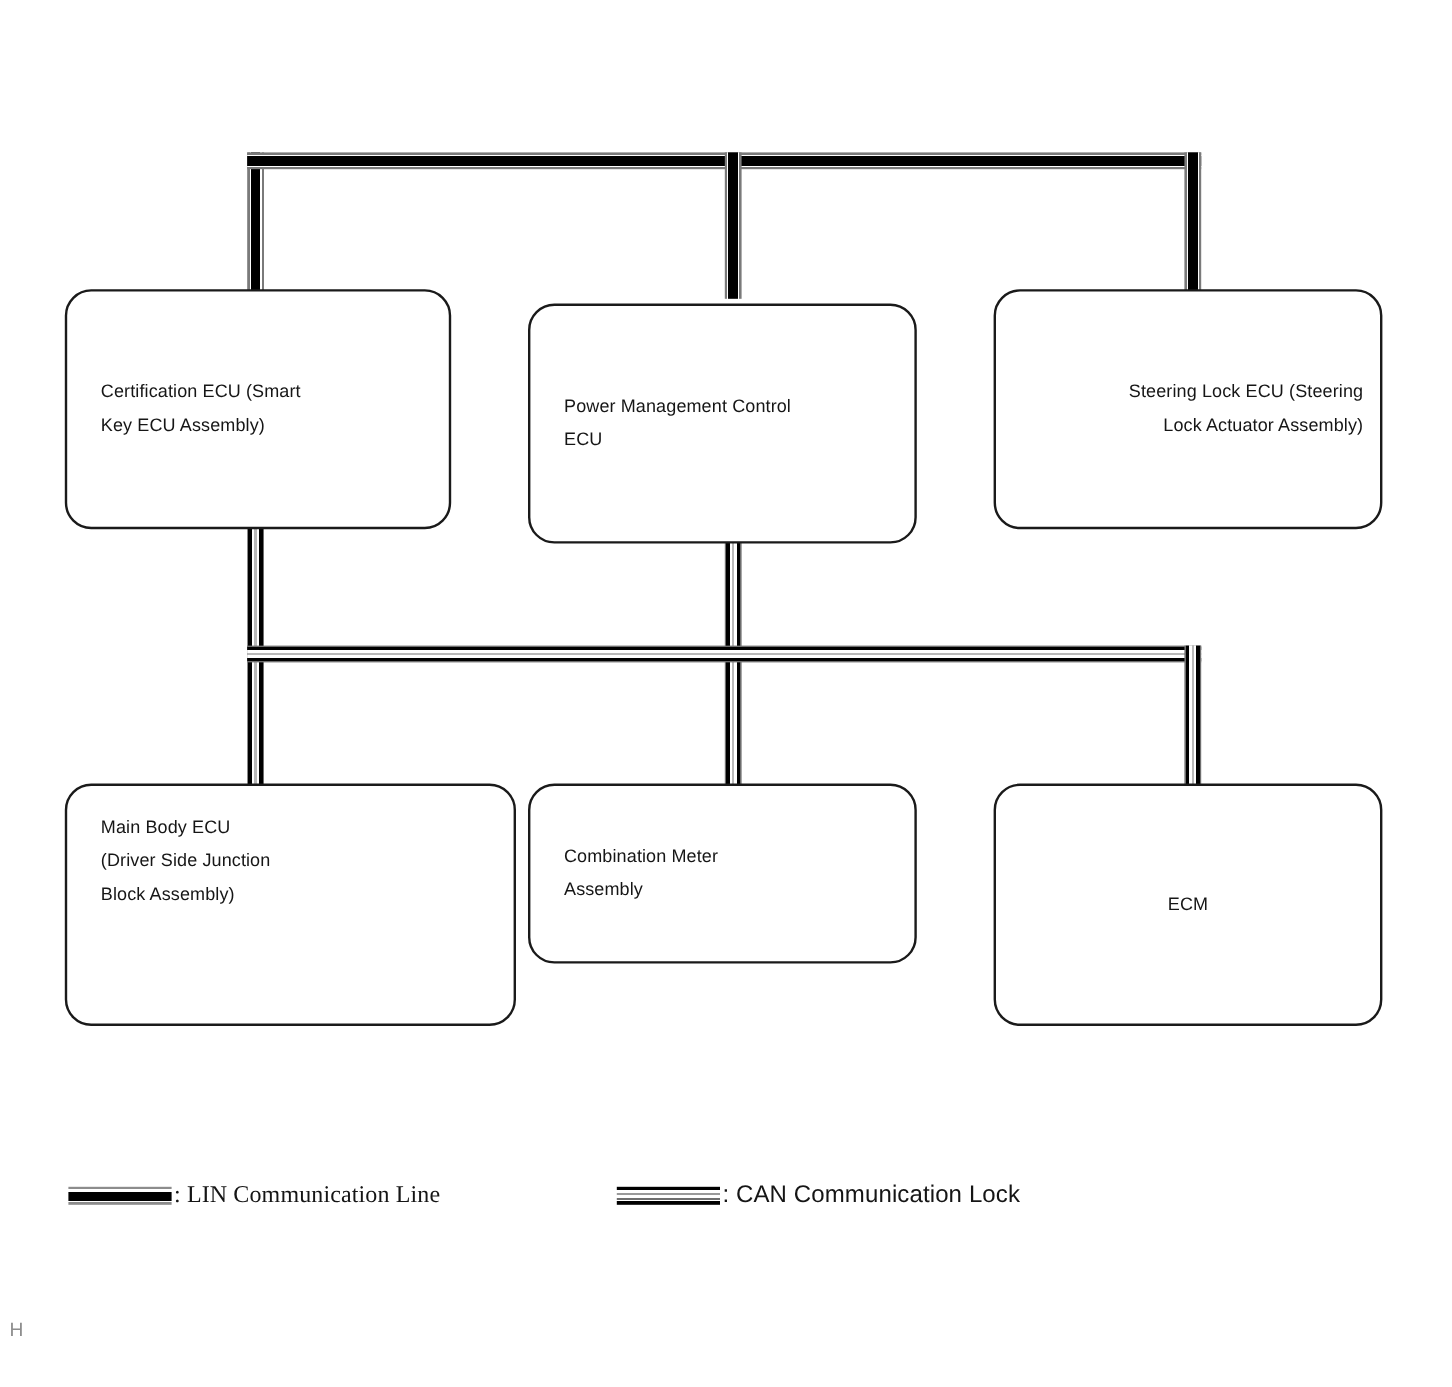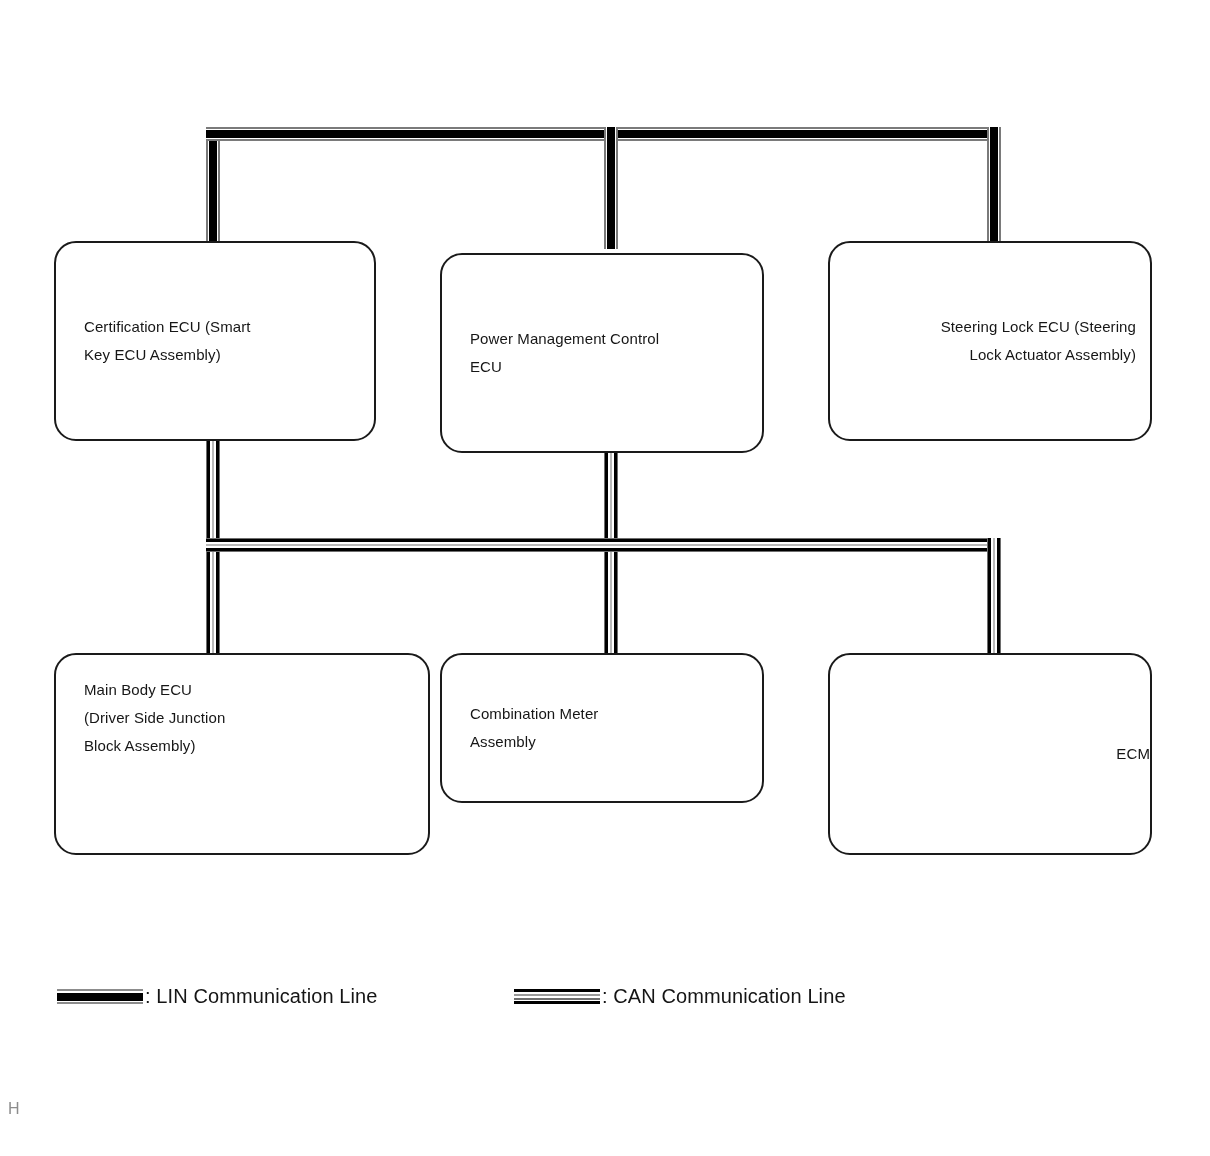--- a/index.html
+++ b/index.html
@@ -27,21 +27,21 @@
     left:28px;
     right:14px;
     font-size:15px;
     line-height:28px;
     color:#161616;
     white-space:pre-line;
     letter-spacing:0.1px;
   }
   .ecu-label.pos-mid{top:50%;transform:translateY(-50%);}
   .ecu-label.pos-upper{top:32%;transform:translateY(-50%);}
-  .ecu-label.align-center{left:0;right:0;text-align:right;}
+  .ecu-label.align-center{left:0;right:0;text-align:center;}
 
   
   
   .lin-h{
     position:absolute;
     height:14px;
     background:
       linear-gradient(to bottom,
         #7a7a7a 0px, #7a7a7a 2px,
         #ffffff 2px, #ffffff 3px,
@@ -175,25 +175,25 @@
 
   <div class="ecu-box" style="left:440px; top:653px; width:324px; height:150px;">
     <div class="ecu-label pos-mid">Combination Meter
 Assembly</div>
   </div>
 
   <div class="ecu-box" style="left:828px; top:653px; width:324px; height:202px;">
     <div class="ecu-label pos-mid align-center">ECM</div>
   </div>
 
-  <div class="legend" style="left:57px; top:985px;">
+  <div class="legend" style="left:57px; top:985px;font-family:Liberation Serif, serif;">
     <span class="legend-swatch lin"></span>
     <span class="legend-text">: LIN Communication Line</span>
   </div>
 
   <div class="legend" style="left:514px; top:985px;">
     <span class="legend-swatch can"></span>
-    <span class="legend-text">: CAN Communication Line</span>
+    <span class="legend-text">: CAN Communication Lock</span>
   </div>
 
   <div class="page-marker" style="left:8px; top:1100px;">H</div>
 
 </div>
 
 </body></html>

